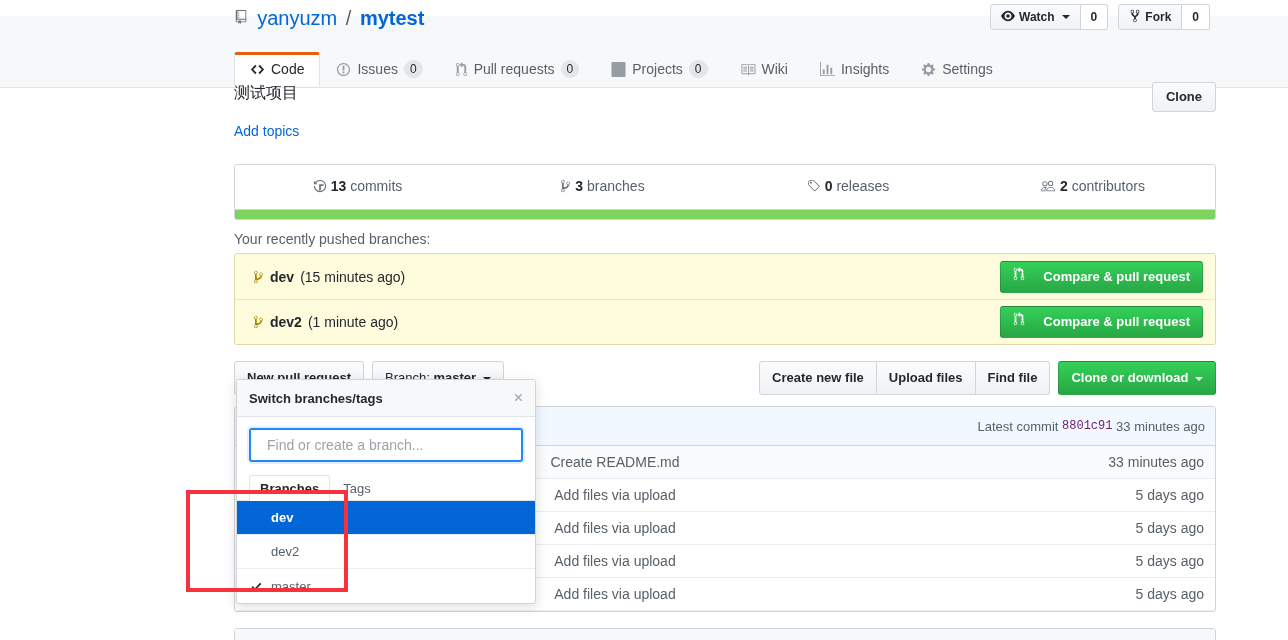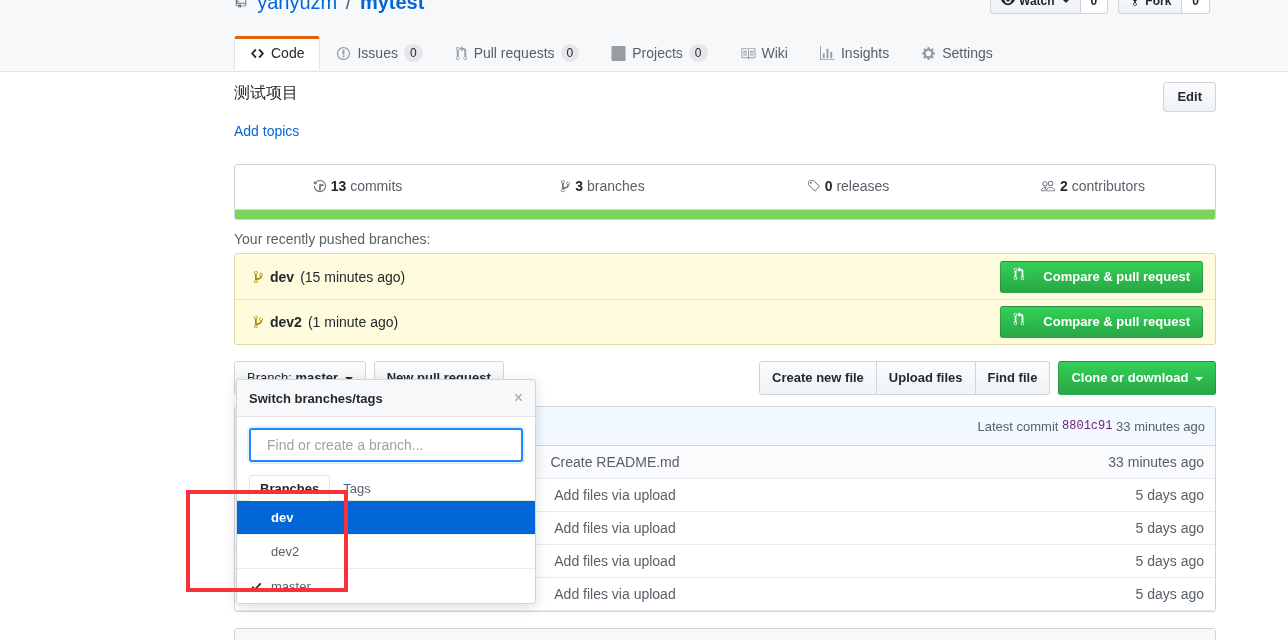--- a/index.html
+++ b/index.html
@@ -8,21 +8,21 @@
     background: #ffffff;
     font-family: "Liberation Sans", sans-serif;
     font-size: 14px;
     color: #24292e;
     overflow: hidden;
   }
   #root { position: relative; width: 1288px; height: 640px; }
 
   
   .repo-header {
-    position: absolute; left: 0; top: 0; width: 1288px; height: 72px;
+    position: absolute; left: 0; top: 16px; width: 1288px; height: 72px;
     background: #f6f8fa;
     border-bottom: 1px solid #e1e4e8;
   }
   .repo-title {
     position: absolute; left: 234px; top: -10px;
     font-size: 20px; line-height: 24px;
     white-space: nowrap;
   }
   .repo-title .repo-icon {
     color: #6a737d; font-size: 15px; margin-right: 5px; vertical-align: 1px;
@@ -354,21 +354,21 @@
     </div>
   </div>
 
   <div class="container">
 
     <div class="desc-row">
       <div>
         <div class="repo-desc">测试项目</div>
         <a href="#" class="add-topics">Add topics</a>
       </div>
-      <button class="edit-btn">Edit</button>
+      <button class="edit-btn">Clone</button>
     </div>
 
     <div class="overall-summary">
       <ul class="numbers-summary">
         <li>
           <span class="ic">
             <svg width="14" height="14" viewBox="0 0 14 16" fill="currentColor">
                 <path d="M8 13H6V6h5v2H8v5zM7 1C4.81 1 2.87 2.02 1.59 3.59L0 2v4h4L2.5 4.5C3.55 3.17 5.17 2.3 7 2.3c3.14 0 5.7 2.56 5.7 5.7s-2.56 5.7-5.7 5.7A5.71 5.71 0 0 1 1.3 8H0c0 3.86 3.14 7 7 7s7-3.14 7-7-3.14-7-7-7z"></path>
               </svg>
           </span><span class="num">13</span>
@@ -442,26 +442,26 @@
               </svg>
           </span>
           <span>Compare &amp; pull request</span>
         </button>
       </div>
 
     </div>
 
     <div class="file-nav">
       <div class="file-nav-left">
+        <button class="btn-light">New pull request</button>
         <button class="btn-light branch-select">
           <span>Branch:</span>
           <span class="bold">master</span>
           <span class="caret"></span>
         </button>
-        <button class="btn-light">New pull request</button>
       </div>
       <div class="file-nav-right">
         <button class="btn-light">Create new file</button>
         <button class="btn-light">Upload files</button>
         <button class="btn-light">Find file</button>
         <button class="btn-clone">
           <span>Clone or download</span>
           <span class="caret"></span>
         </button>
       </div>

